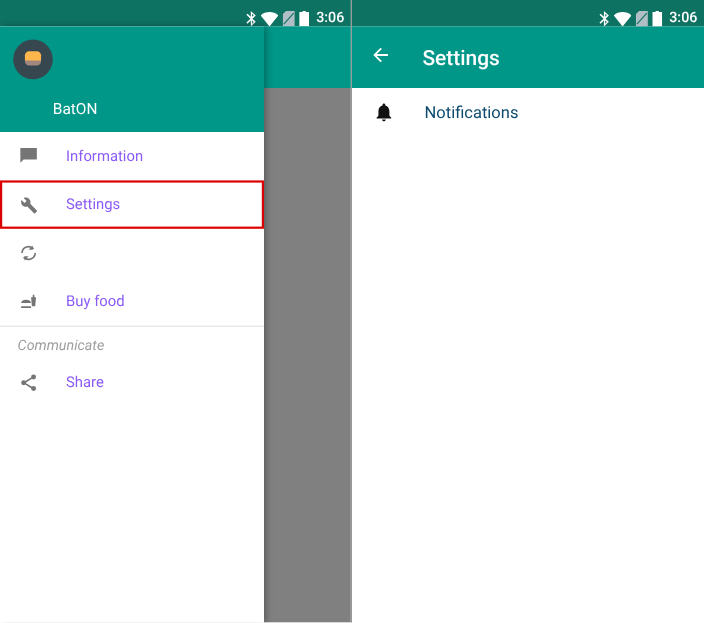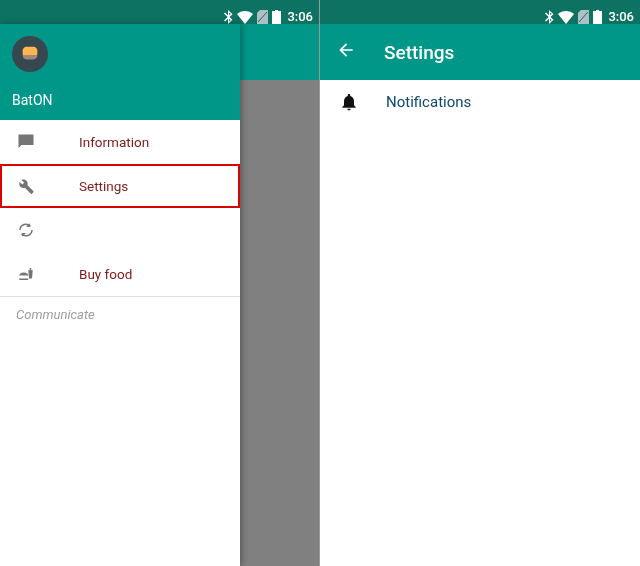--- a/index.html
+++ b/index.html
@@ -8,25 +8,25 @@
     .phone-left { border-right: 1px solid #999; }
     
     .statusbar { height: 24px; background: #0e7263; color: #fff; display: flex; justify-content: flex-end; align-items: flex-end; padding: 0 6px; gap: 4px; font-size: 13px; }
     .statusbar svg { display: block; }
     .st-time { margin-left: 2px; font-weight: 500; }
     
     
     .left-bg { position: absolute; top: 24px; left: 0; right: 0; height: 56px; background: #009688; }
     .left-gray { position: absolute; top: 80px; left: 240px; right: 0; bottom: 0; background: #808080; }
     .drawer { position: absolute; top: 24px; left: 0; width: 240px; bottom: 0; background: #fff; box-shadow: 2px 0 6px rgba(0,0,0,0.3); display: flex; flex-direction: column; }
-    .drawer-header { height: 96px; background: #009688; padding: 12px; display: flex; flex-direction: column; }
+    .drawer-header { height: 96px; background: #009688; padding: 12px; display: flex; flex-direction: row; }
     .app-icon { width: 36px; height: 36px; border-radius: 50%; background: #37474f; display: flex; align-items: center; justify-content: center; }
     .app-name { color: #fff; font-size: 14px; margin-top: auto; }
     .drawer-list { flex: 1; background: #fff; }
-    .drawer-item { height: 44px; display: flex; align-items: center; padding: 0 16px; gap: 43px; font-size: 13.5px; color: #7f1d1d; position: relative; }
+    .drawer-item { height: 44px; display: flex; align-items: center; padding: 0 16px; gap: 24px; font-size: 13.5px; color: #8b5cf6; position: relative; }
     .drawer-item .di-icon { width: 20px; display: flex; justify-content: center; color: #757575; }
     .drawer-section { font-size: 13px; color: #9e9e9e; padding: 10px 16px 4px; border-top: 1px solid #e0e0e0; font-style: italic; }
     .highlight-left { position: absolute; inset: 0; border: 2px solid #d00; pointer-events: none; }
     
     
     .appbar { height: 56px; background: #009688; display: flex; align-items: center; padding: 0 16px; gap: 28px; color: #fff; }
     .appbar .title { font-size: 19px; font-weight: 500; }
     .settings-list { background: #fff; }
     .set-item { height: 44px; display: flex; align-items: center; padding: 0 18px; gap: 26px; font-size: 15px; color: #0c4a6e; position: relative; }
     .set-item .si-icon { width: 22px; display: flex; justify-content: center; color: #111; }
@@ -92,20 +92,31 @@
       </div>
       <div class="drawer-item">
         <span class="di-icon">
             <svg width="18" height="18" viewBox="0 0 24 24">
               <path fill="#757575" d="M3 18h12v2H3zM3 14c0-2 2-4 6-4s6 2 6 4H3zM17 4h2v3h2l-1 11h-4L15 7h2V4z"></path>
             </svg>
           </span>
         <span>Buy food</span>
       </div>
       <div class="drawer-section">Communicate</div>
+      <div class="drawer-item">
+        <span class="di-icon">
+            <svg width="18" height="18" viewBox="0 0 24 24">
+              <circle fill="#757575" cx="18" cy="5" r="3"></circle>
+              <circle fill="#757575" cx="6" cy="12" r="3"></circle>
+              <circle fill="#757575" cx="18" cy="19" r="3"></circle>
+              <path stroke="#757575" stroke-width="2" d="M8 11 16 6M8 13l8 5"></path>
+            </svg>
+          </span>
+        <span>Share</span>
+      </div>
     </div>
   </div>
 </div>
 
 <div class="phone">
   <div class="statusbar">
     <svg width="10" height="14" viewBox="0 0 10 14">
         <path fill="#fff" d="M5 0v5.3L2 2.5 1 3.5 4.7 7 1 10.5 2 11.5 5 8.7V14l4.5-4.2L6.5 7l3-2.8L5 0zm1.2 2.5 1.5 1.4L6.2 5.3V2.5zm0 6.2 1.5 1.4-1.5 1.4V8.7z"></path>
       </svg>
     <svg width="16" height="13" viewBox="0 0 16 13">

